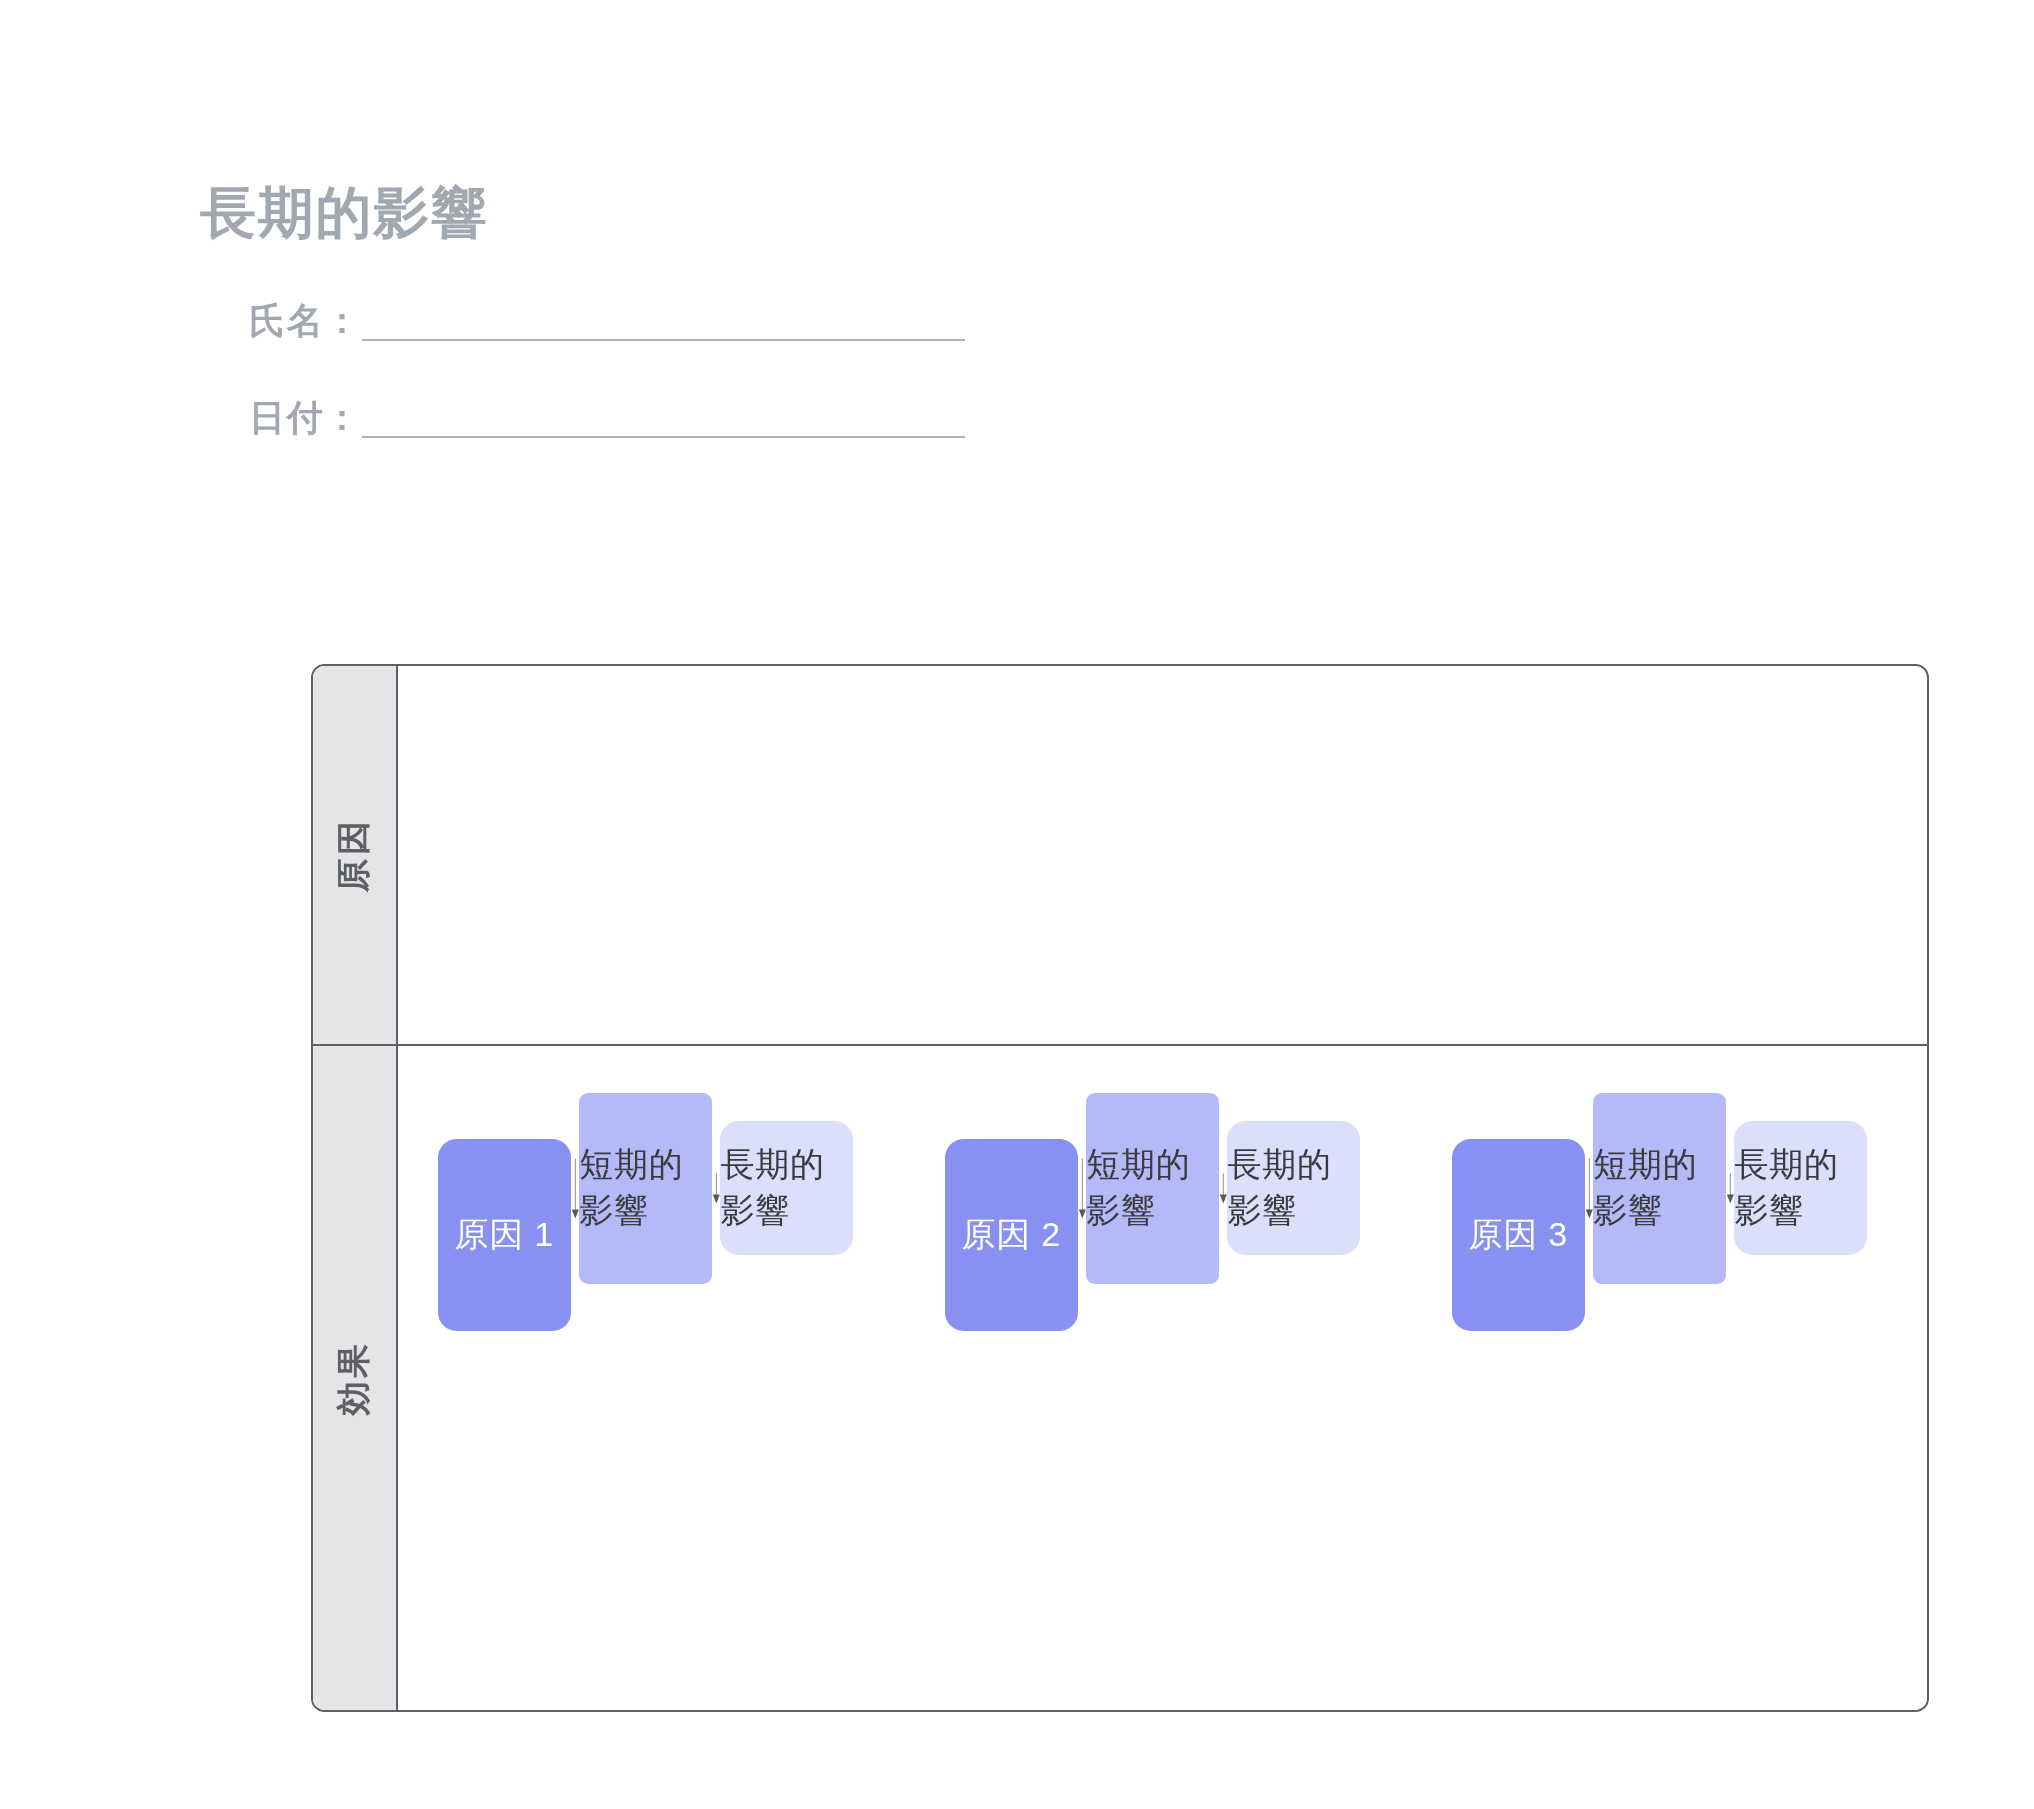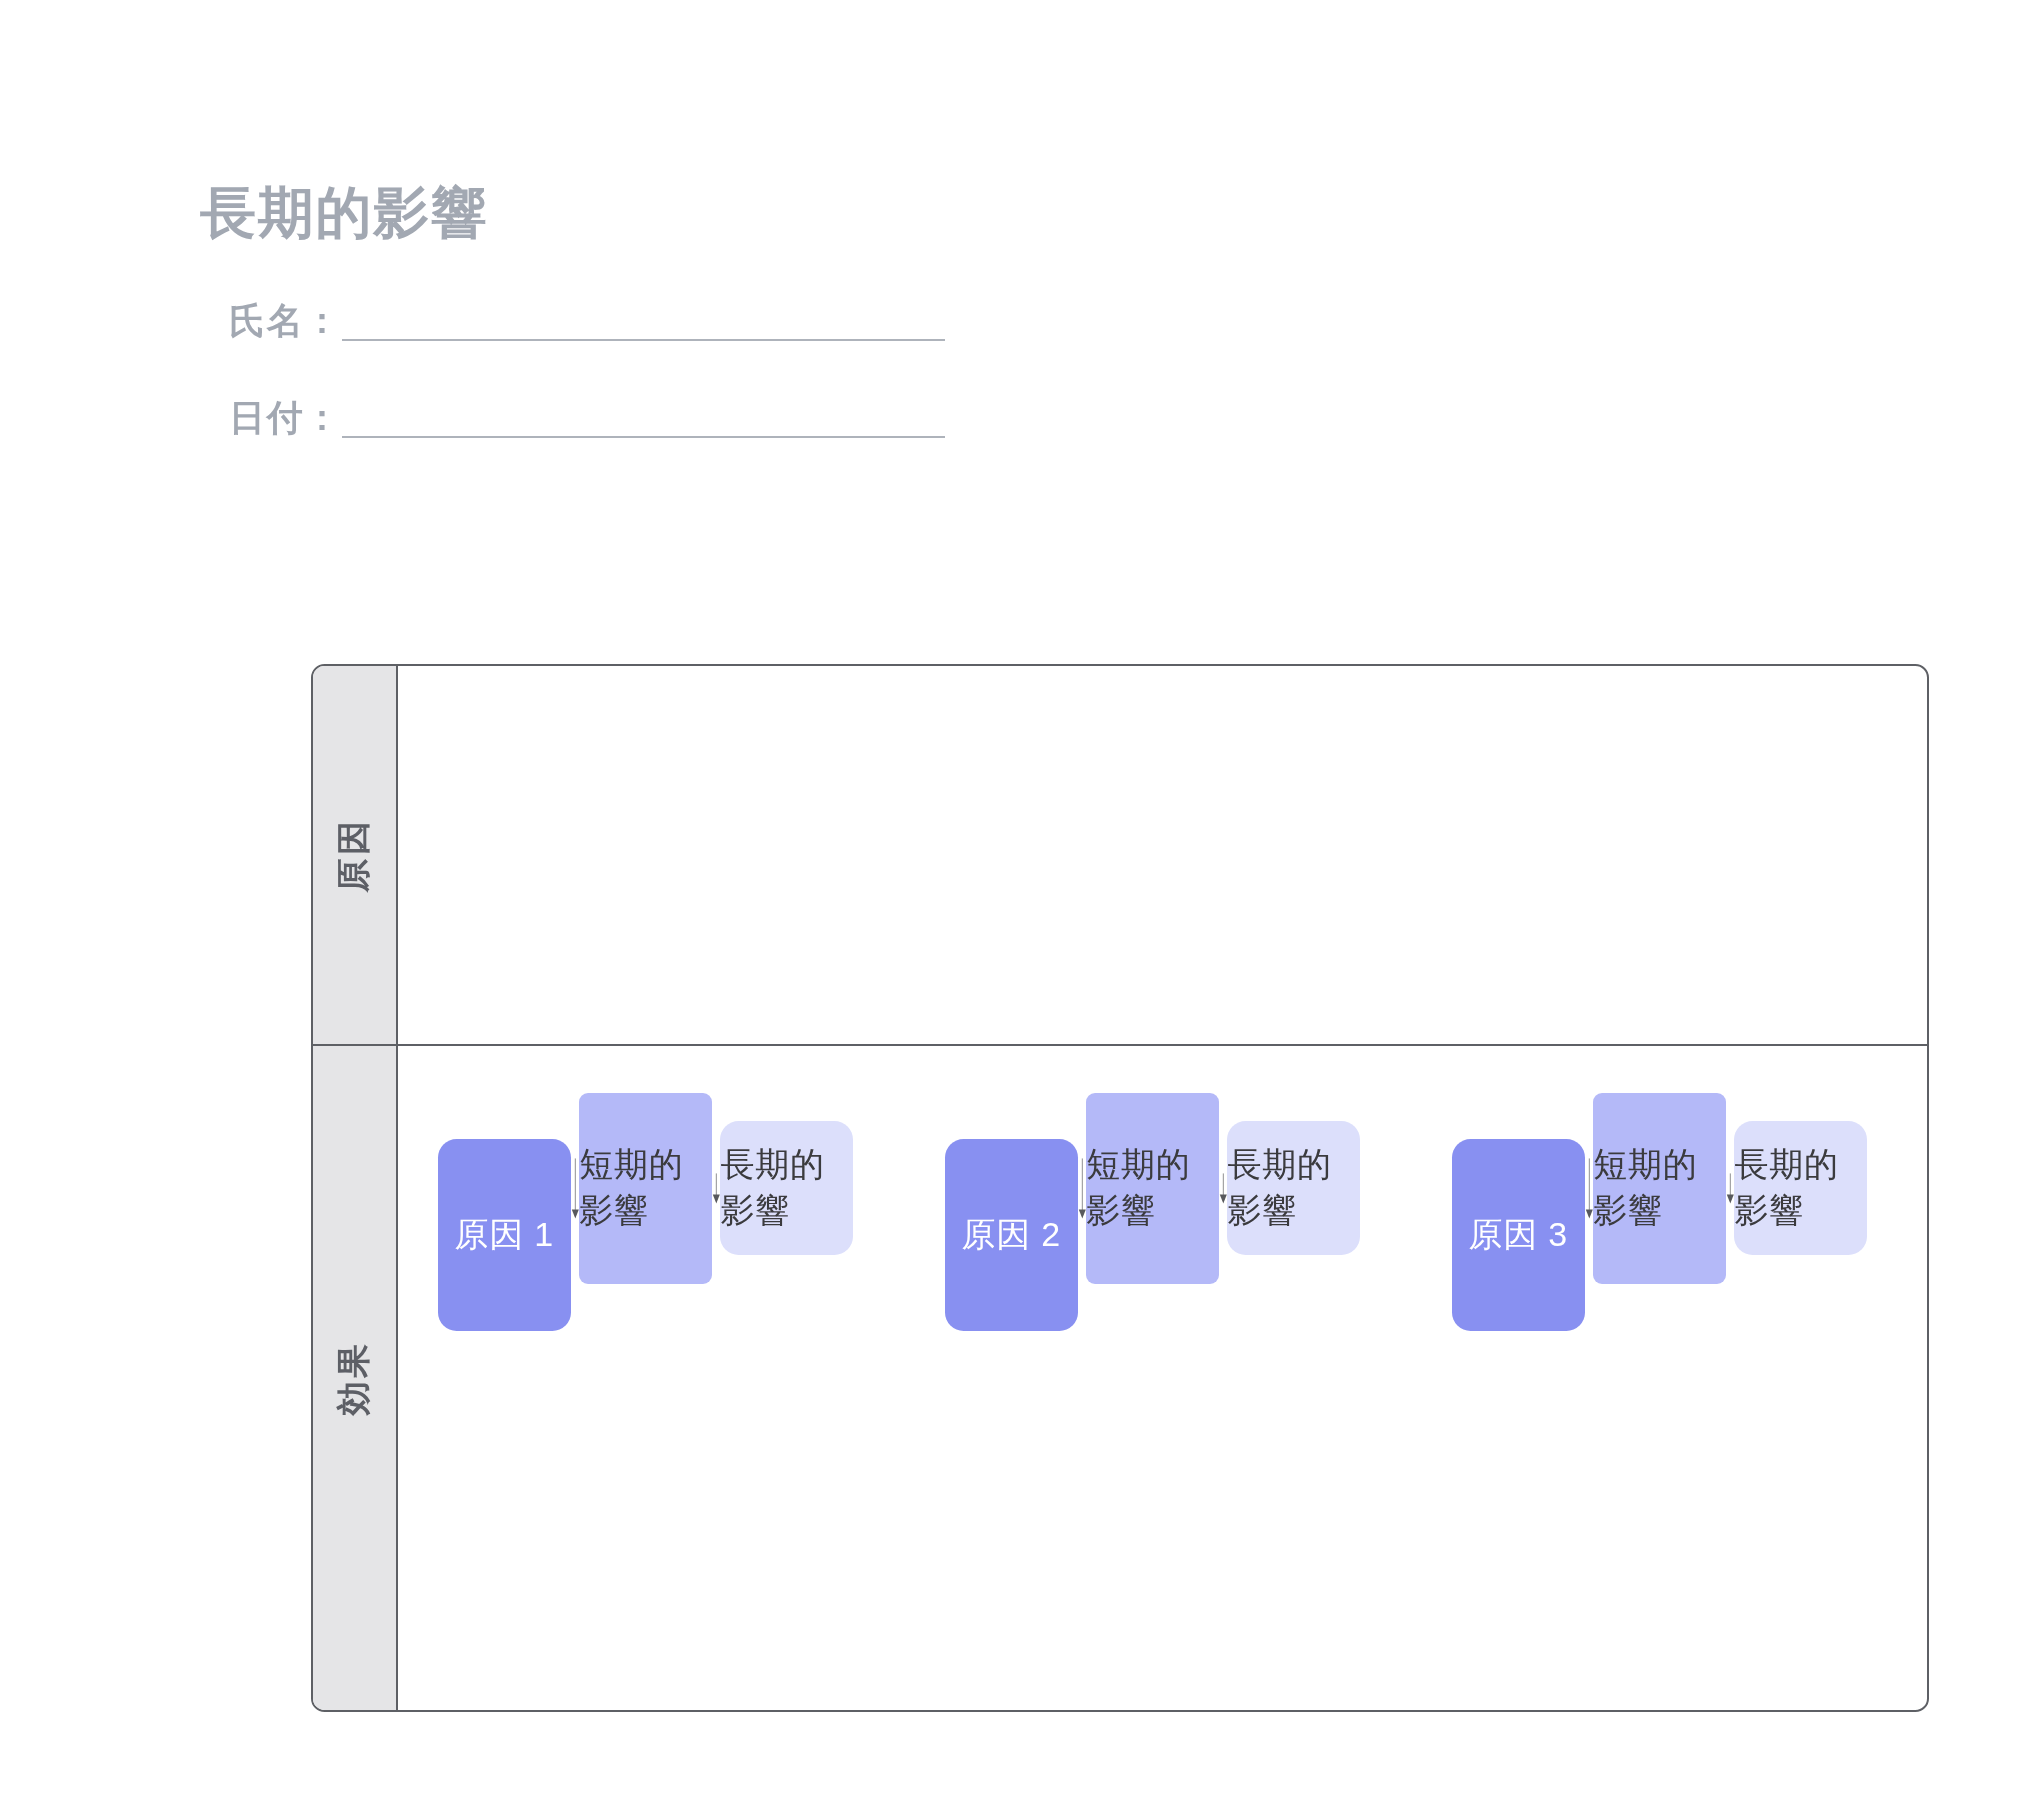--- a/index.html
+++ b/index.html
@@ -17,20 +17,21 @@
   }
   .form-row{
     position:absolute;left:229px;
     display:flex;align-items:flex-end;
   }
   .form-row.name{top:300px;}
   .form-row.date{top:397px;}
   .form-label{
     font-size:36px;font-weight:bold;color:#A2A8B2;letter-spacing:1.7px;
     line-height:1.15;
+    margin-left:20px;
   }
   .blank-line{
     width:603px;height:34px;margin-left:12px;
     border-bottom:2.5px solid #AEB3BB;
   }
   
   .frame{
     position:absolute;left:311px;top:664px;
     width:1618px;height:1048px;
     border:2.5px solid #5E6065;border-radius:13.6px;

